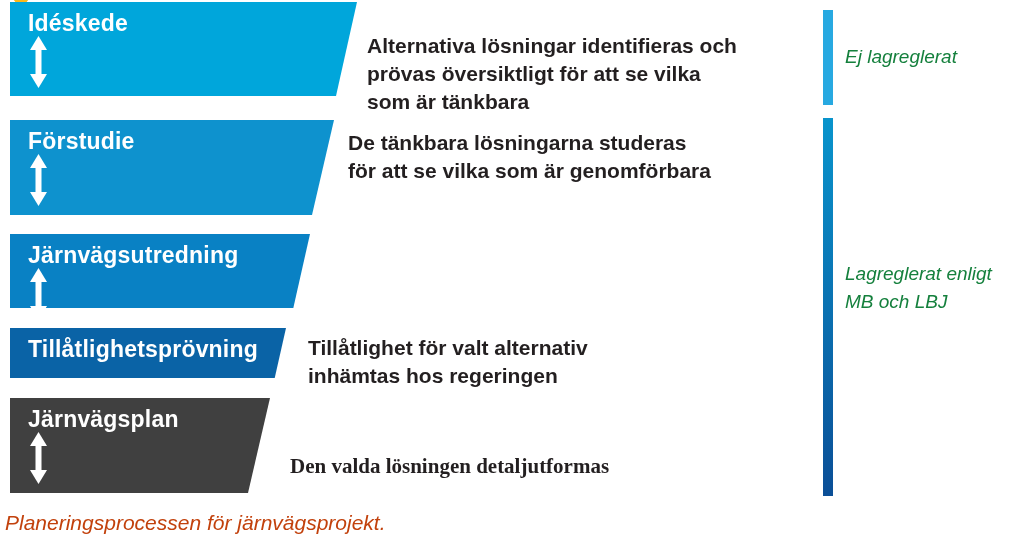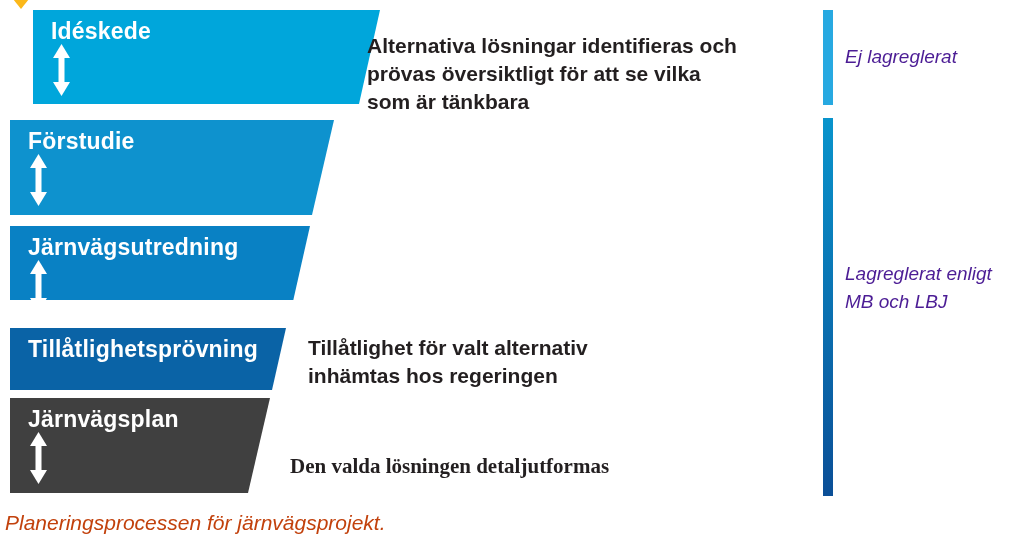--- a/index.html
+++ b/index.html
@@ -40,42 +40,42 @@
     position:absolute;
     left:823px;
     width:10px;
   }
   .legend-label{
     position:absolute;
     left:845px;
     font-size:19px;
     line-height:28px;
     font-style:italic;
-    color:#4c1d95;
+    color:#15803d;
     white-space:pre-line;
   }
   .caption{
     position:absolute;
     left:5px;top:511px;
     font-size:21px;
     font-style:italic;
     color:#c2410c;
     white-space:nowrap;
   }
   .yellow-arrow{
     position:absolute;
     left:13px;top:0;
     width:16px;height:9px;
     clip-path:polygon(5% 0, 95% 0, 50% 100%);
   }
   
-  #stage-0{top:10px;width:347px;height:94px;clip-path:polygon(0 0,347px 0,326px 94px,0 94px);margin-left:23px;}
+  #stage-0{top:2px;width:347px;height:94px;clip-path:polygon(0 0,347px 0,326px 94px,0 94px);}
   #stage-1{top:120px;width:324px;height:95px;clip-path:polygon(0 0,324px 0,302px 95px,0 95px);}
-  #stage-2{top:226px;width:300px;height:74px;clip-path:polygon(0 0,300px 0,277px 102px,0 102px);}
-  #stage-3{top:328px;width:276px;height:62px;clip-path:polygon(0 0,276px 0,262px 62px,0 62px);}
+  #stage-2{top:234px;width:300px;height:74px;clip-path:polygon(0 0,300px 0,277px 102px,0 102px);}
+  #stage-3{top:328px;width:276px;height:50px;clip-path:polygon(0 0,276px 0,262px 62px,0 62px);}
   #stage-4{top:398px;width:260px;height:95px;clip-path:polygon(0 0,260px 0,238px 95px,0 95px);}
   #desc-0{left:367px;top:14px;margin-top:18px;}
   #desc-1{left:348px;top:129px;}
   #desc-2{left:328px;top:217px;}
   #desc-3{left:308px;top:334px;}
   #desc-4{left:290px;top:452px;font-family:Liberation Serif, serif;}
   #bar-unregulated{top:10px;height:95px;}
   #bar-regulated{top:118px;height:378px;}
   #legend-label-unregulated{top:43px;}
   #legend-label-regulated{top:260px;font-style:italic;}
@@ -123,20 +123,22 @@
     <svg class="dbl-arrow" viewBox="0 0 17 52">
       <polygon fill="#FFFFFF" points="8.5,0 0,14 17,14"></polygon>
       <rect fill="#FFFFFF" x="5.5" y="13" width="6" height="26"></rect>
       <polygon fill="#FFFFFF" points="8.5,52 0,38 17,38"></polygon>
     </svg>
   </div>
 
   <div class="desc" id="desc-0">Alternativa lösningar identifieras och
 prövas översiktligt för att se vilka
 som är tänkbara</div>
+  <div class="desc" id="desc-1">De tänkbara lösningarna studeras
+för att se vilka som är genomförbara</div>
   <div class="desc" id="desc-3">Tillåtlighet för valt alternativ
 inhämtas hos regeringen</div>
   <div class="desc" id="desc-4">Den valda lösningen detaljutformas</div>
 
   <div class="legend-bar" id="bar-unregulated" style="background: rgb(39, 169, 225);"></div>
   <div class="legend-bar" id="bar-regulated" style="background: linear-gradient(rgb(9, 148, 204), rgb(11, 79, 151));"></div>
 
   <div class="legend-label" id="legend-label-unregulated">Ej lagreglerat</div>
   <div class="legend-label" id="legend-label-regulated">Lagreglerat enligt
 MB och LBJ</div>

